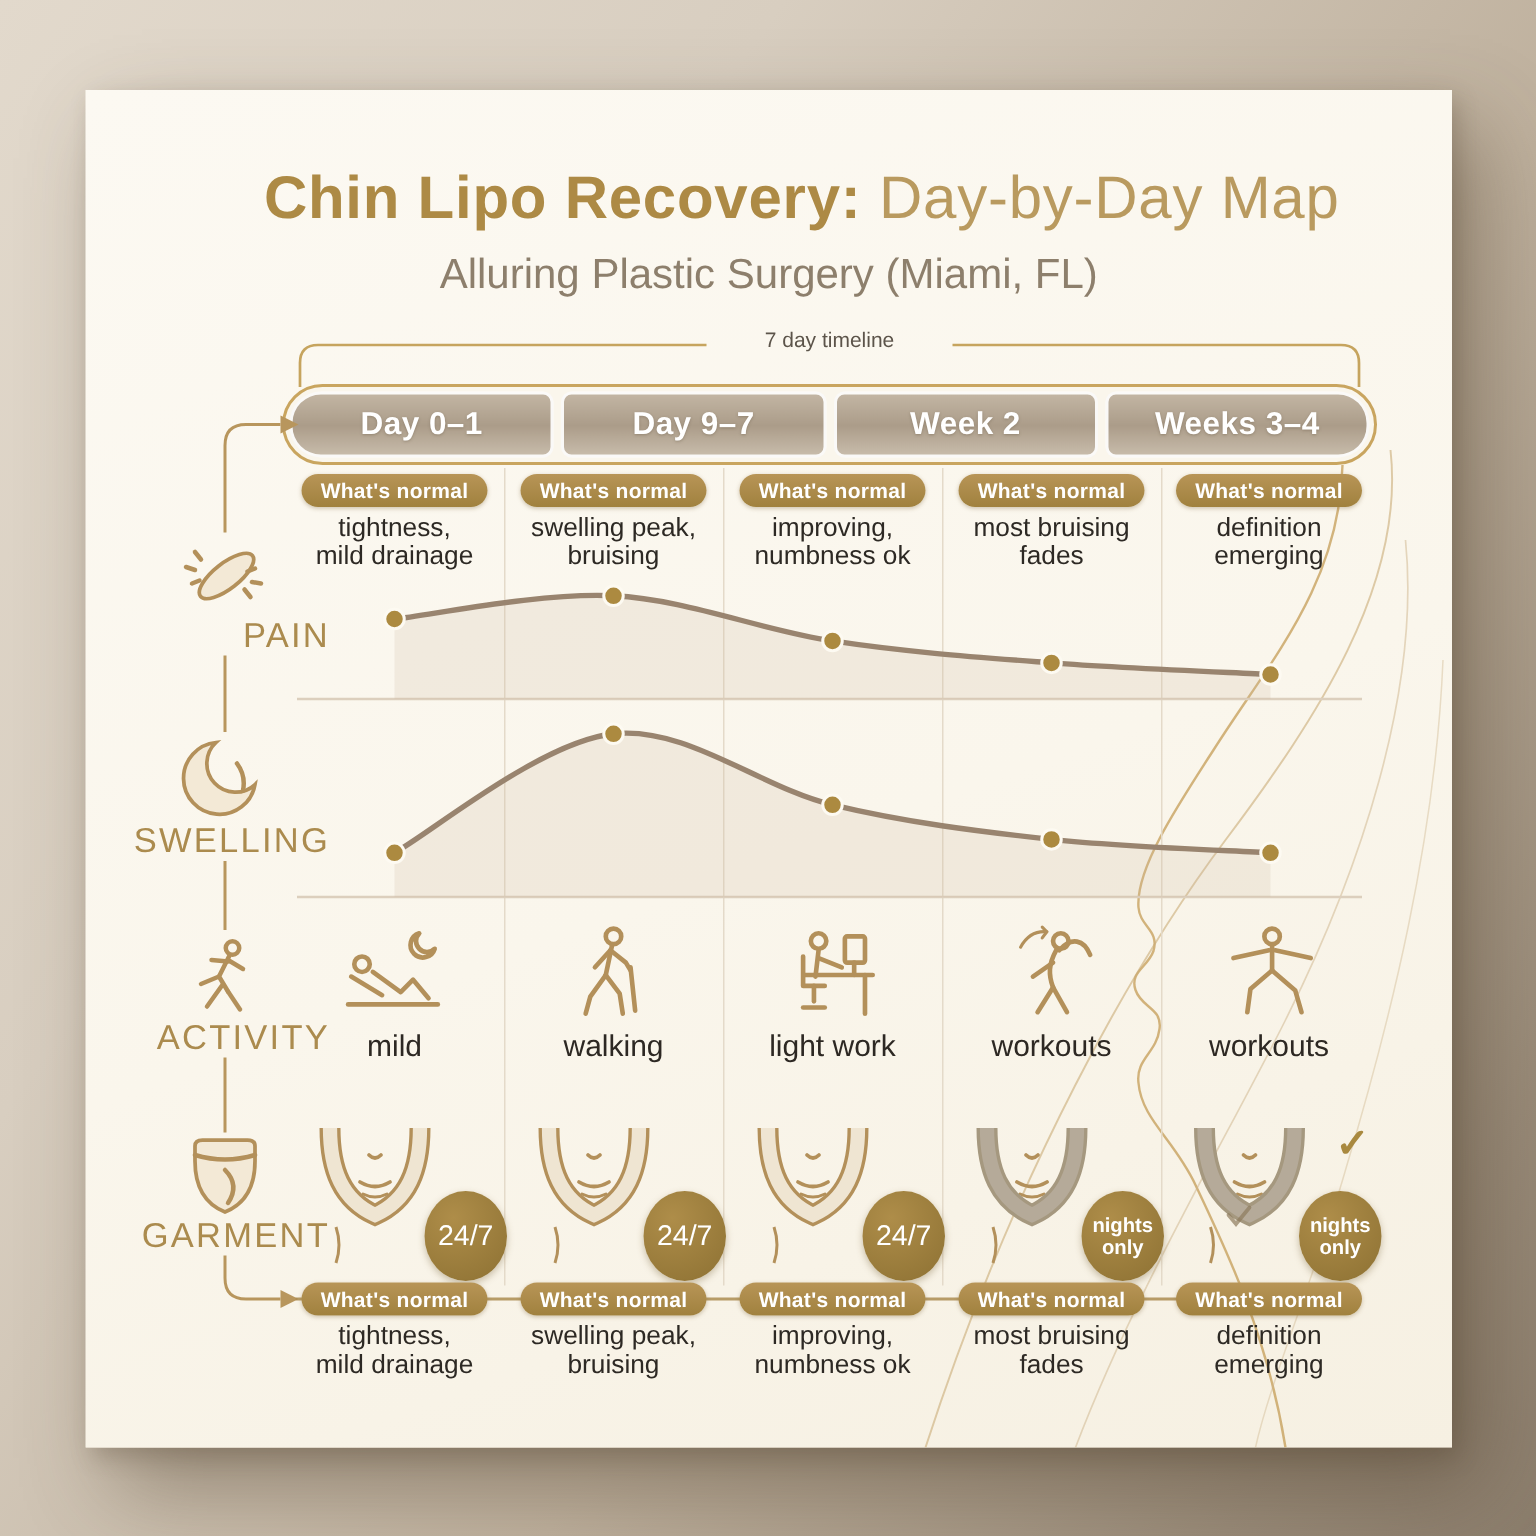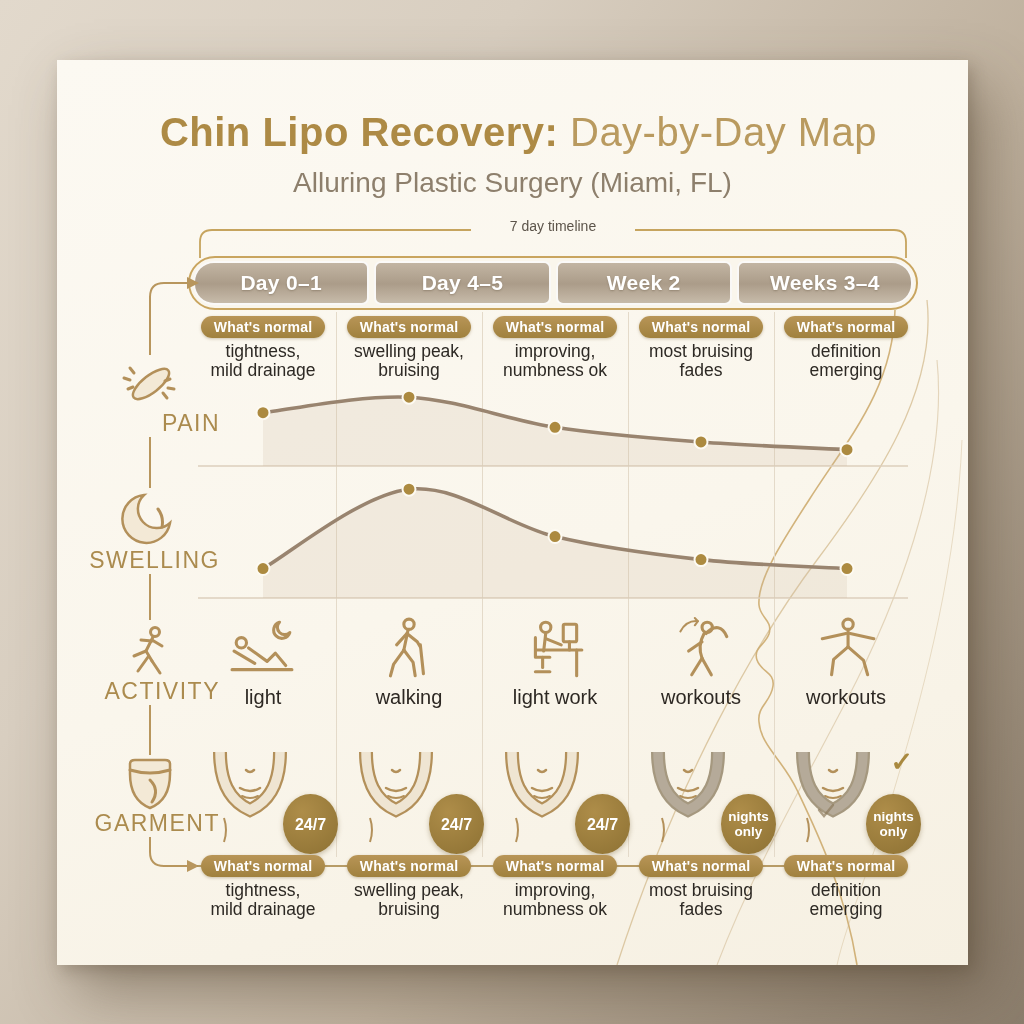--- a/index.html
+++ b/index.html
@@ -3,21 +3,21 @@
 <meta charset="utf-8">
 <style>
   * { margin:0; padding:0; box-sizing:border-box; }
   body { font-family:"Liberation Sans", sans-serif; }
   .stage { position:relative; width:1024px; height:1024px; overflow:hidden;
     background:linear-gradient(125deg,#e2d9cc 0%,#d8cec0 30%,#bfb19e 62%,#998b79 88%,#8b7d6c 100%); }
   .card { position:absolute; left:57px; top:60px; width:911px; height:905px;
     background:linear-gradient(160deg,#fcf9f2 0%,#faf6ec 55%,#f6f0e2 100%);
     box-shadow:18px 26px 55px rgba(80,65,45,.45), 4px 6px 14px rgba(80,65,45,.25); }
   
-  .title { position:absolute; top:50px; left:0; width:100%; text-align:center;
+  .title { position:absolute; top:50px; left:16px; width:100%; text-align:center;
     font-size:40px; letter-spacing:.5px; color:#b08e4c;padding-left:12px; }
   .title .t1 { font-weight:700; color:#ad8a45; }
   .title .t2 { font-weight:500; color:#b99a5f; }
   .subtitle { position:absolute; top:107px; left:0; width:100%; text-align:center;
     font-size:28px; color:#8d7f6c; }
   
   .bracket { position:absolute; left:131px; top:156px; width:730px; height:46px; }
   .bracket-label { position:absolute; left:0; top:2px; width:100%; text-align:center;
     font-size:14px; color:#5c544a; }
   
@@ -58,21 +58,21 @@
   .gold-stroke { fill:none; stroke:#b3905a; stroke-width:3; stroke-linecap:round; stroke-linejoin:round; }
   .gold-fill { fill:#f3e9d6; stroke:#b3905a; stroke-width:2.5; }
   
   .act-cell { position:absolute; top:556px; width:146px; height:105px; text-align:center; }
   .act-label { margin-top:0px; font-size:20px; color:#2d2823; }
   
   .gar-cell { position:absolute; top:690px; width:146px; height:110px; }
   .gar-badge { position:absolute; right:-2px; top:44px; width:55px; height:60px;
     border-radius:50%; display:flex; align-items:center; justify-content:center; text-align:center;
     background:radial-gradient(circle at 35% 30%, #ae8d49, #8d7133);
-    color:#fff; font-weight:700; font-size:16px; line-height:15px; padding:4px;
+    color:#fff; font-weight:400; font-size:19px; line-height:15px; padding:4px;
     box-shadow:0 2px 5px rgba(110,85,40,.35); }
   .gar-badge.small { font-size:13.5px; font-weight:600; }
   .gar-check { position:absolute; right:6px; top:-4px; font-size:27px; font-weight:700; color:#a9893f; }
   .deco { position:absolute; left:0; top:0; pointer-events:none; }
   .deco path { fill:none; }
 </style>
 </head>
 <body>
 
 <div class="stage">
@@ -93,21 +93,21 @@
     <div class="bracket">
       <svg width="730" height="46" viewBox="0 0 730 46">
         <path d="M12,42 V26 Q12,14 24,14 H283" fill="none" stroke="#c6a45e" stroke-width="1.8"></path>
         <path d="M447,14 H706 Q718,14 718,26 V42" fill="none" stroke="#c6a45e" stroke-width="1.8"></path>
       </svg>
       <div class="bracket-label">7 day timeline</div>
     </div>
 
     <div class="pill-wrap">
       <div class="pill">Day 0–1</div>
-      <div class="pill">Day 4–5</div>
+      <div class="pill">Day 9–7</div>
       <div class="pill">Week 2</div>
       <div class="pill">Weeks 3–4</div>
     </div>
 
     <div class="divider" style="left:279px"></div>
     <div class="divider" style="left:425px"></div>
     <div class="divider" style="left:571px"></div>
     <div class="divider" style="left:717px"></div>
 
     <div class="wn-cell" style="left:133px; top:256px">
@@ -228,21 +228,21 @@
     <div class="row-label" style="top:750px">GARMENT</div>
 
     <div class="act-cell" style="left:133px">
       <svg width="78" height="66" viewBox="0 0 72 64" class="gold-stroke">
         <path d="M8,34 L28,46"></path>
         <circle cx="15" cy="26" r="5"></circle>
         <path d="M22,31 L40,44 L48,36 L58,48"></path>
         <path d="M6,52 H64"></path>
         <path d="M52,6 a8,8 0 1,0 10,10 a7,7 0 1,1 -10,-10 Z"></path>
       </svg>
-      <div class="act-label">light</div>
+      <div class="act-label">mild</div>
     </div>
     <div class="act-cell" style="left:425px">
       <svg width="78" height="66" viewBox="0 0 72 64" class="gold-stroke">
         <rect x="44" y="8" width="13" height="17" rx="1.5"></rect>
         <path d="M50,25 V33"></path>
         <path d="M18,33 H62"></path>
           <path d="M57,33 V58"></path>
         <circle cx="27" cy="11" r="5"></circle>
         <path d="M27,17 L25,34"></path>
           <path d="M27,22 L42,28"></path>

